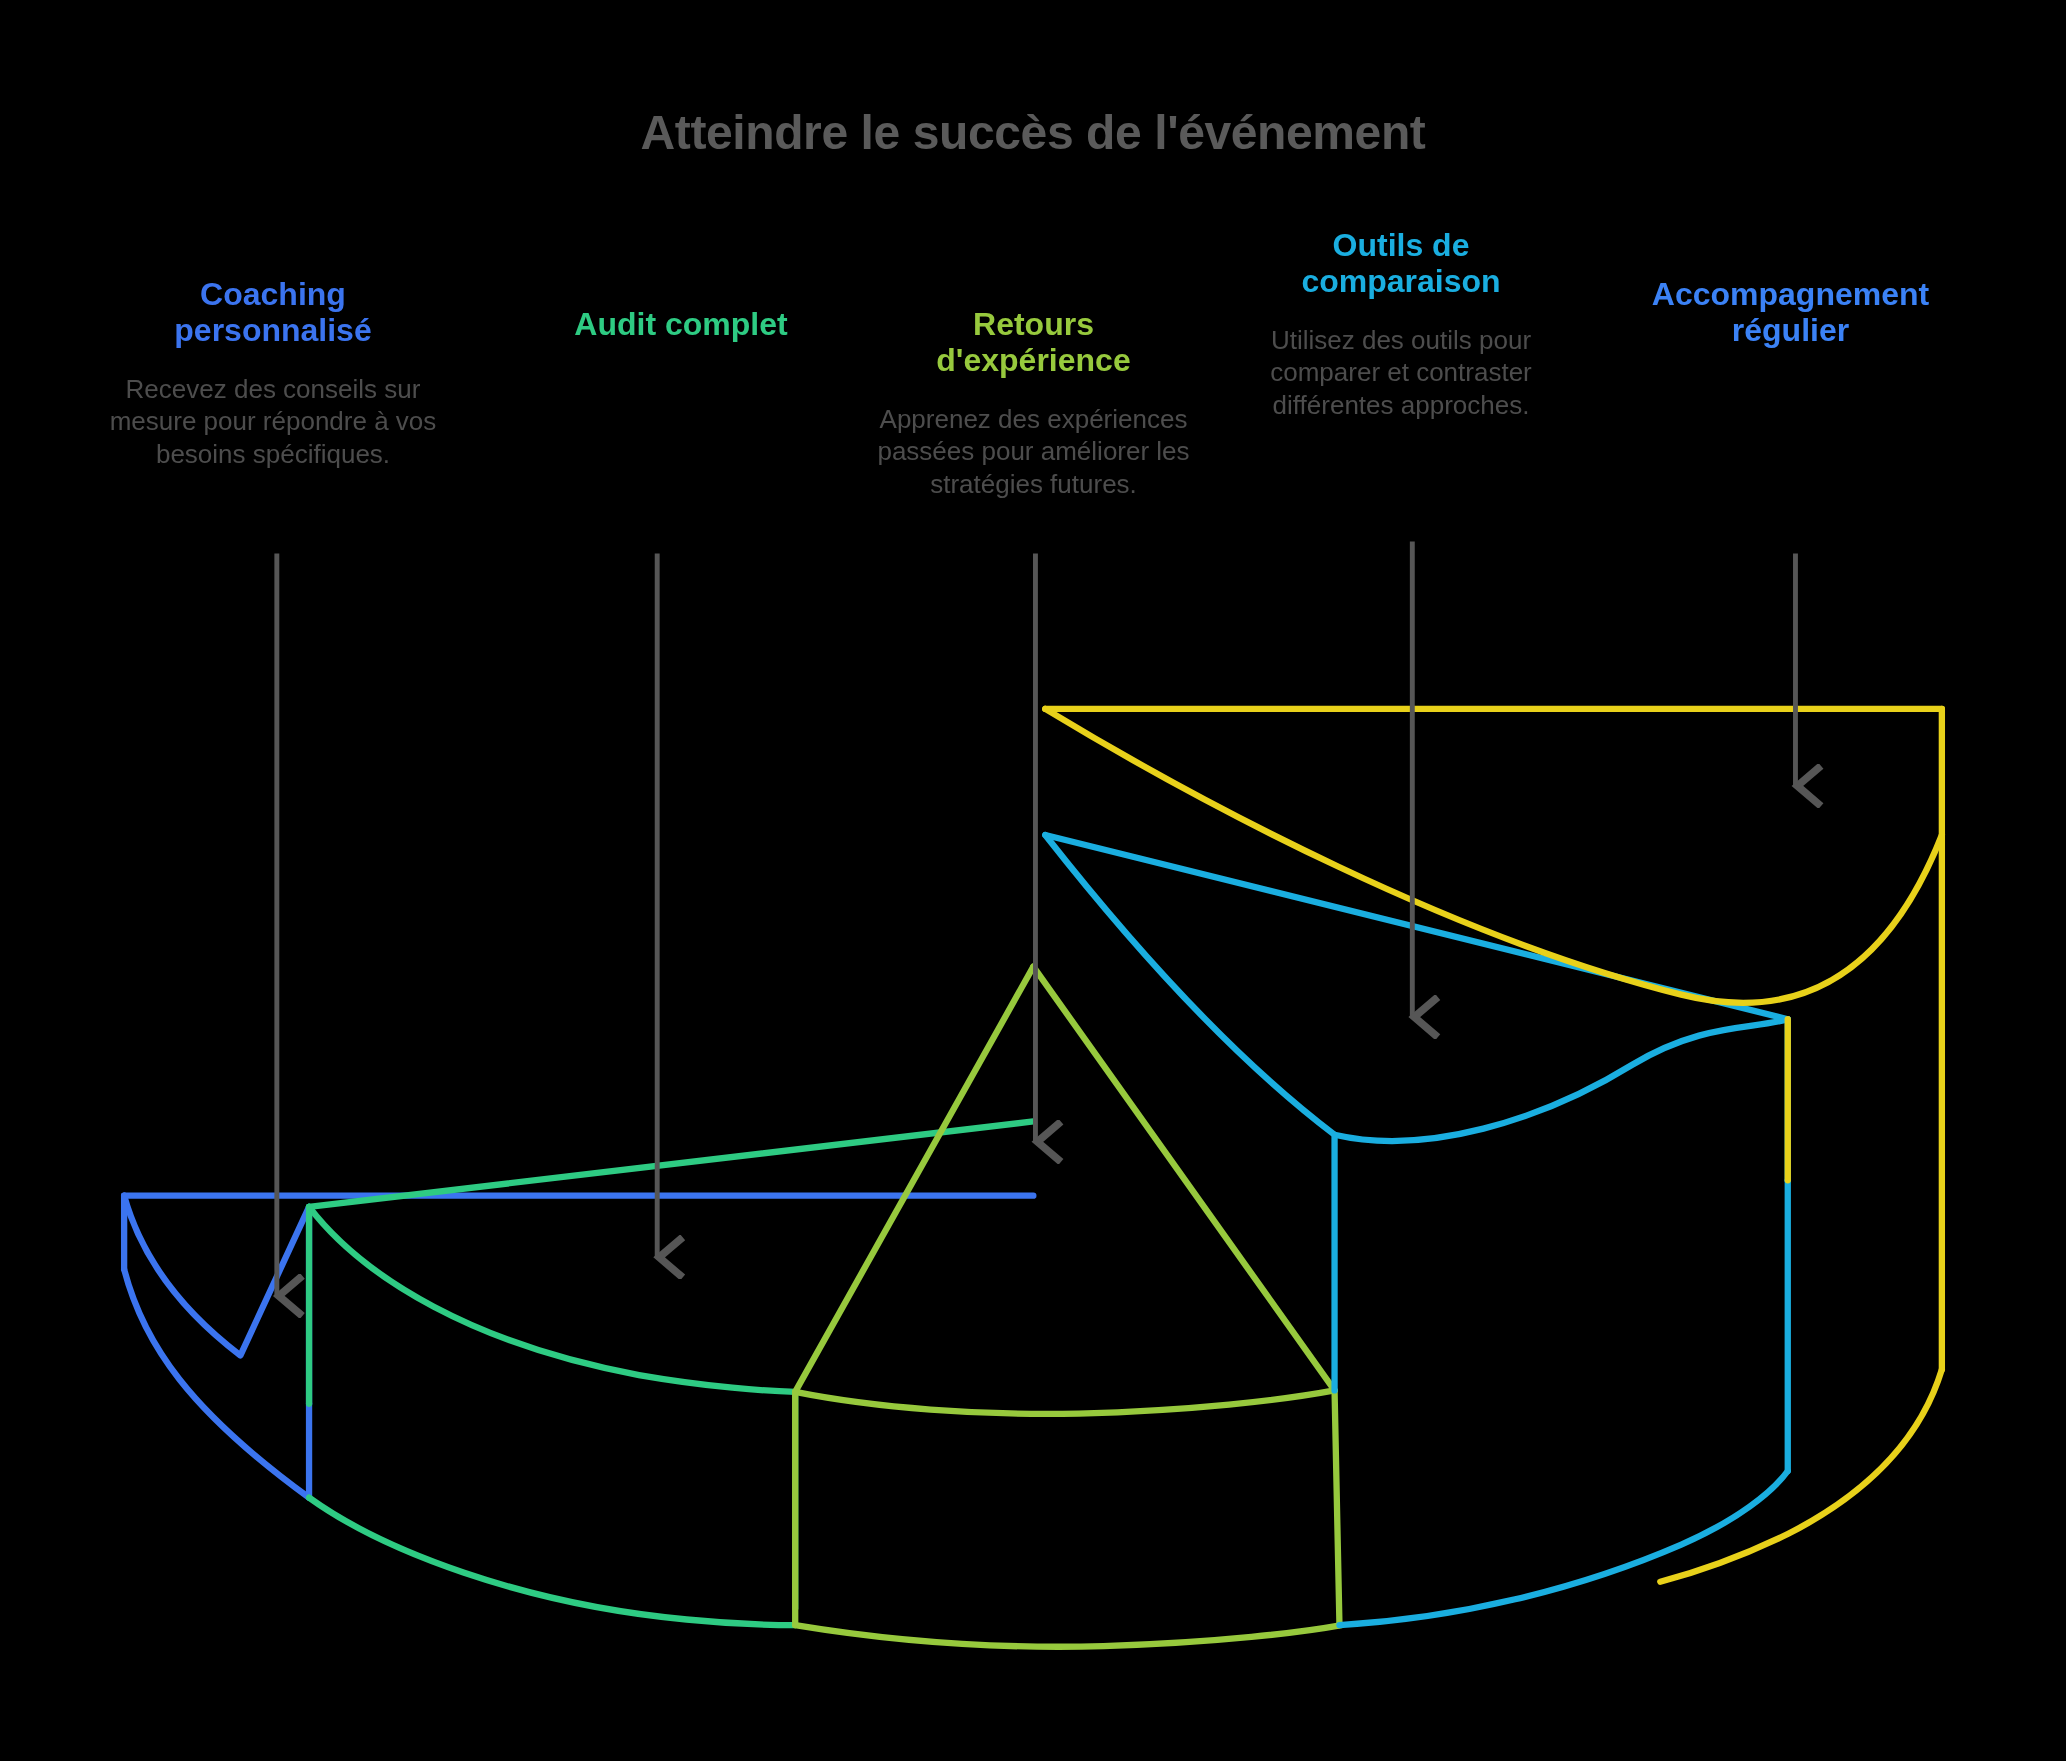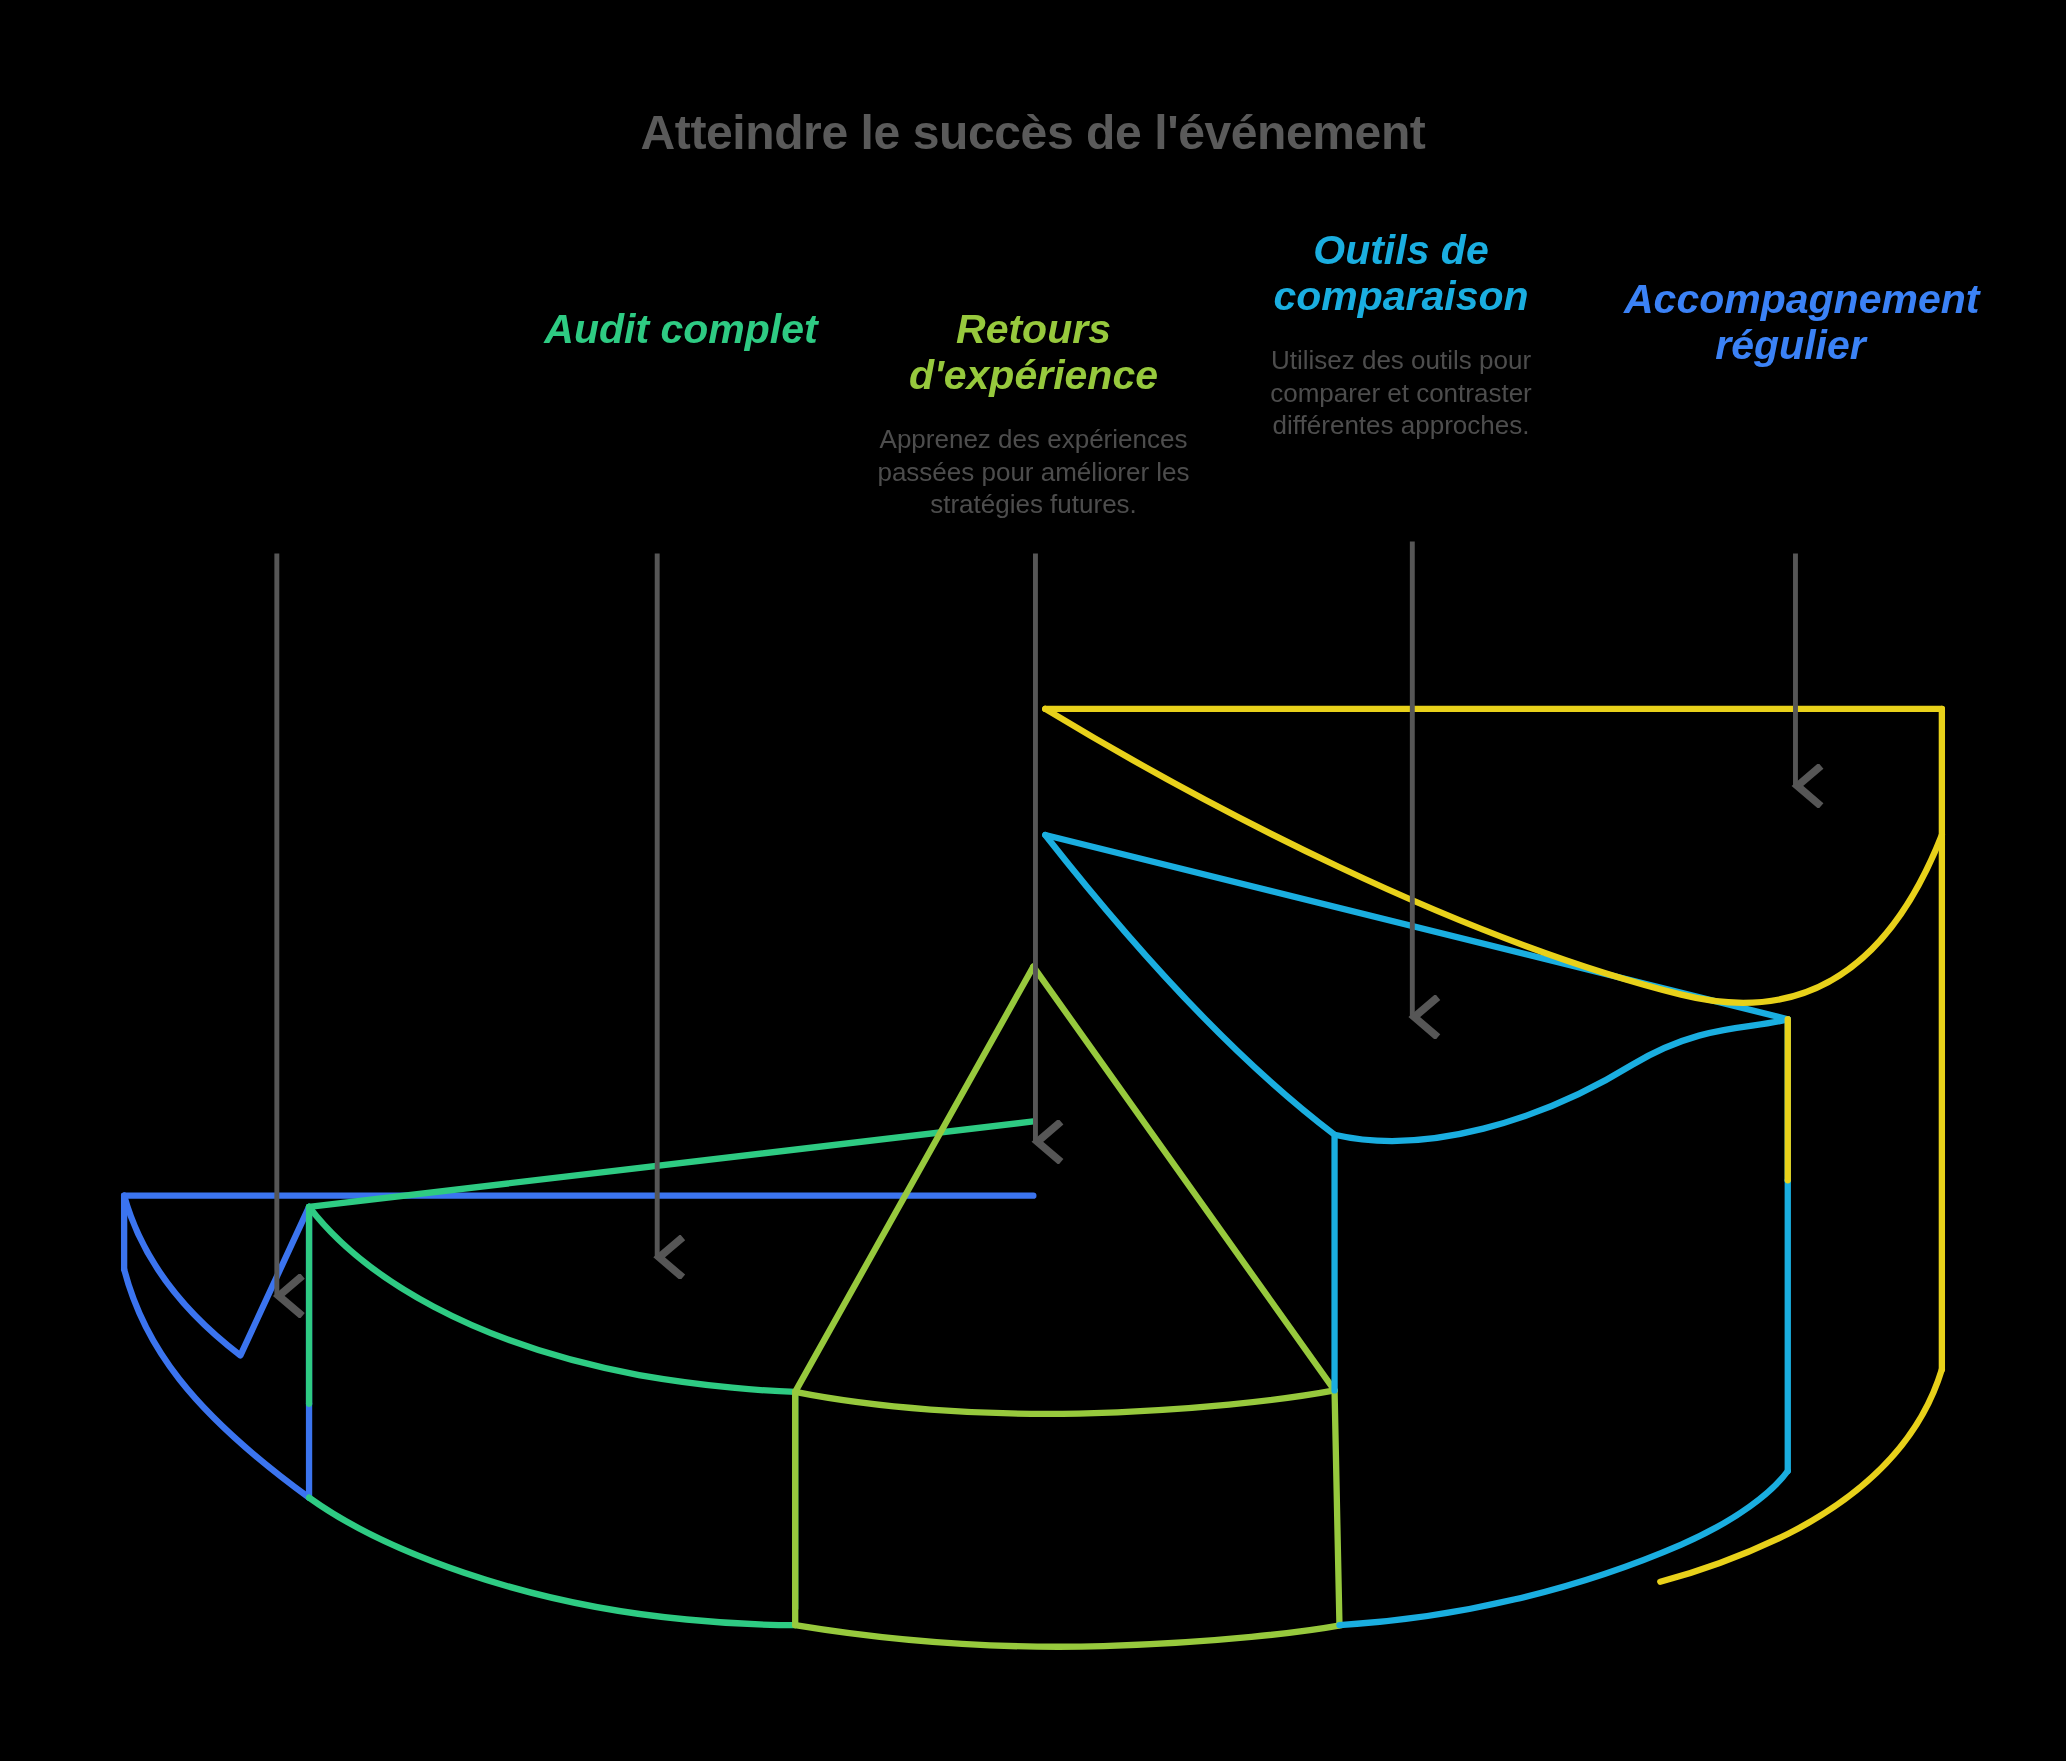--- a/index.html
+++ b/index.html
@@ -34,25 +34,24 @@
     font-weight: bold;
     letter-spacing: -0.4px;
     white-space: nowrap;
   }
   .callout {
     position: absolute;
     text-align: center;
     box-sizing: border-box;
   }
   .callout .c-title {
-    font-size: 41px;
+    font-size: 32px;
     font-weight: bold;
     line-height: 1.12;
     margin: 0 0 24px 0;
-    font-style: italic;
   }
   .callout .c-desc {
     font-size: 26px;
     font-weight: normal;
     line-height: 1.26;
     color: #4d4d4d;
     margin: 0;
   }
   
   #callout-0 { left: 105px;  top: 277px;  width: 336px; }
@@ -157,20 +156,24 @@
       <line x1="395" y1="790" x2="395" y2="1850" marker-end="url(#arrowhead)"></line>
       <line x1="938" y1="790" x2="938" y2="1795" marker-end="url(#arrowhead)"></line>
       <line x1="1478" y1="790" x2="1478" y2="1630" marker-end="url(#arrowhead)"></line>
       <line x1="2016" y1="773" x2="2016" y2="1452" marker-end="url(#arrowhead)"></line>
       <line x1="2563" y1="790" x2="2563" y2="1122" marker-end="url(#arrowhead)"></line>
     </g>
   </svg>
 
   <div id="chart-title">Atteindre le succès de l'événement</div>
 
+  <div class="callout" id="callout-0">
+    <p class="c-title" style="color:#3b74ef">Coaching personnalisé</p>
+    <p class="c-desc">Recevez des conseils sur mesure pour répondre à vos besoins spécifiques.</p>
+  </div>
 
   <div class="callout" id="callout-1">
     <p class="c-title" style="color:#2ecb83">Audit complet</p>
   </div>
 
   <div class="callout" id="callout-2">
     <p class="c-title" style="color:#97c93d">Retours d'expérience</p>
     <p class="c-desc">Apprenez des expériences passées pour améliorer les stratégies futures.</p>
   </div>
 

